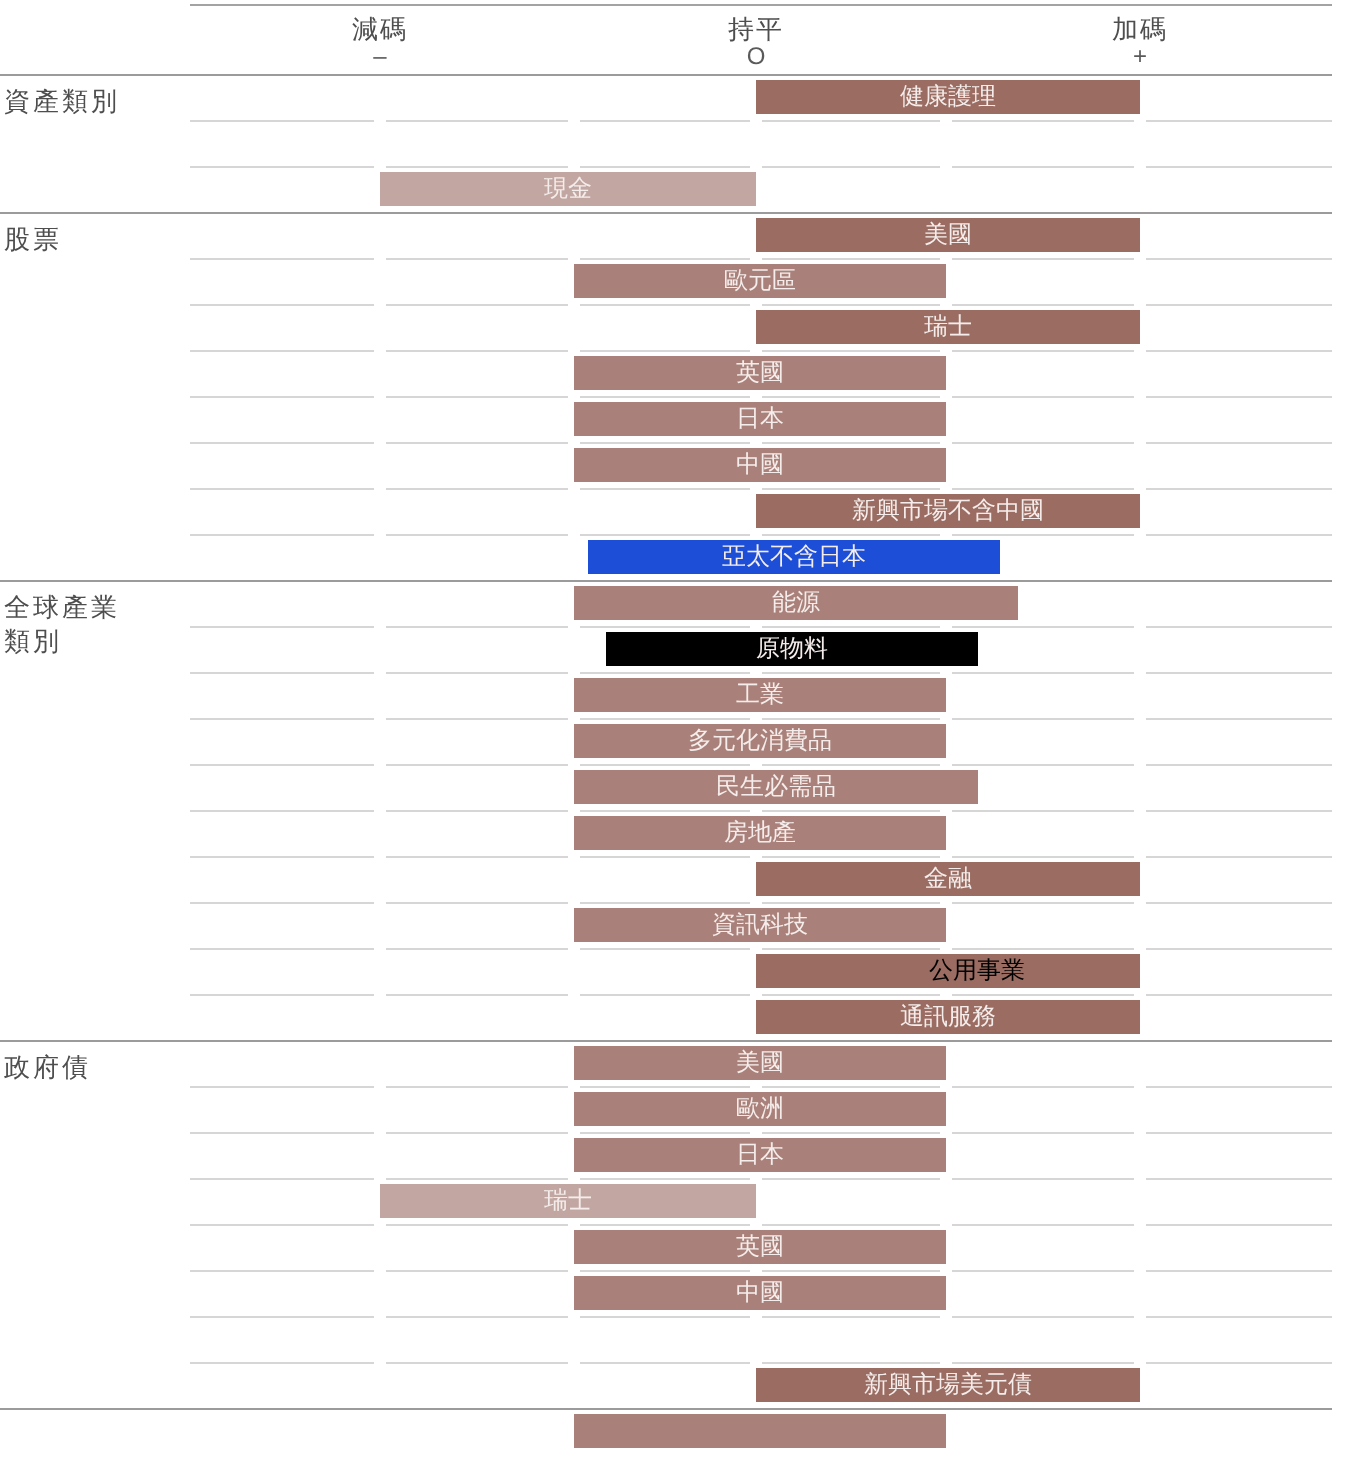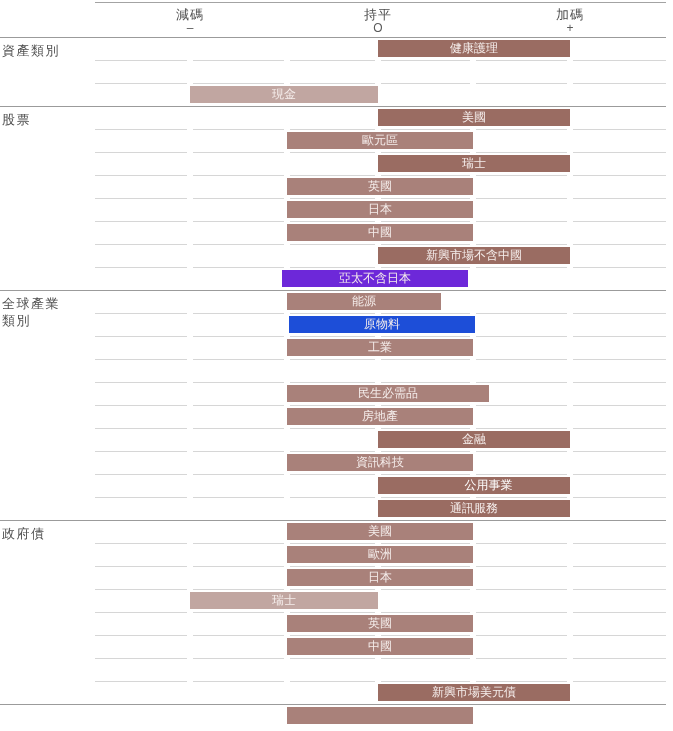--- a/index.html
+++ b/index.html
@@ -138,45 +138,45 @@
         <div class="gridseg" style="background: rgb(214, 214, 214); left: 193px; width: 91px;"></div>
         <div class="gridseg" style="background: rgb(214, 214, 214); left: 290px; width: 85px;"></div>
         <div class="gridseg" style="background: rgb(214, 214, 214); left: 381px; width: 89px;"></div>
         <div class="gridseg" style="background: rgb(214, 214, 214); left: 476px; width: 91px;"></div>
         <div class="gridseg" style="background: rgb(214, 214, 214); left: 573px; width: 93px;"></div>
         <div class="bar" style="left: 378px; width: 192px; background: rgb(154, 108, 98);">
           <span class="bar-label" style="color: rgb(245, 237, 235);">新興市場不含中國</span>
         </div>
       </div>
       <div class="row">
-        <div class="bar" style="left: 282px; width: 186px; background: #6d28d9;">
+        <div class="bar" style="left: 294px; width: 206px; background: #1d4ed8;">
           <span class="bar-label" style="color: rgb(245, 237, 235);">亞太不含日本</span>
         </div>
       </div>
       <div class="row">
         <div class="sep" style="background: rgb(155, 155, 155);"></div>
         <div class="section-label">全球產業<br>類別</div>
         <div class="gridseg" style="background: rgb(214, 214, 214); left: 95px; width: 92px;"></div>
         <div class="gridseg" style="background: rgb(214, 214, 214); left: 193px; width: 91px;"></div>
         <div class="gridseg" style="background: rgb(214, 214, 214); left: 290px; width: 85px;"></div>
         <div class="gridseg" style="background: rgb(214, 214, 214); left: 381px; width: 89px;"></div>
         <div class="gridseg" style="background: rgb(214, 214, 214); left: 476px; width: 91px;"></div>
         <div class="gridseg" style="background: rgb(214, 214, 214); left: 573px; width: 93px;"></div>
-        <div class="bar" style="left: 287px; width: 154px; background: rgb(169, 129, 122);">
+        <div class="bar" style="left: 287px; width: 222px; background: rgb(169, 129, 122);">
           <span class="bar-label" style="color: rgb(245, 237, 235);">能源</span>
         </div>
       </div>
       <div class="row">
         <div class="gridseg" style="background: rgb(214, 214, 214); left: 95px; width: 92px;"></div>
         <div class="gridseg" style="background: rgb(214, 214, 214); left: 193px; width: 91px;"></div>
         <div class="gridseg" style="background: rgb(214, 214, 214); left: 290px; width: 85px;"></div>
         <div class="gridseg" style="background: rgb(214, 214, 214); left: 381px; width: 89px;"></div>
         <div class="gridseg" style="background: rgb(214, 214, 214); left: 476px; width: 91px;"></div>
         <div class="gridseg" style="background: rgb(214, 214, 214); left: 573px; width: 93px;"></div>
-        <div class="bar" style="left: 289px; width: 186px; background: #1d4ed8;">
+        <div class="bar" style="left: 303px; width: 186px; background: #000000;">
           <span class="bar-label" style="color: rgb(245, 237, 235);">原物料</span>
         </div>
       </div>
       <div class="row">
         <div class="gridseg" style="background: rgb(214, 214, 214); left: 95px; width: 92px;"></div>
         <div class="gridseg" style="background: rgb(214, 214, 214); left: 193px; width: 91px;"></div>
         <div class="gridseg" style="background: rgb(214, 214, 214); left: 290px; width: 85px;"></div>
         <div class="gridseg" style="background: rgb(214, 214, 214); left: 381px; width: 89px;"></div>
         <div class="gridseg" style="background: rgb(214, 214, 214); left: 476px; width: 91px;"></div>
         <div class="gridseg" style="background: rgb(214, 214, 214); left: 573px; width: 93px;"></div>
@@ -184,20 +184,23 @@
           <span class="bar-label" style="color: rgb(245, 237, 235);">工業</span>
         </div>
       </div>
       <div class="row">
         <div class="gridseg" style="background: rgb(214, 214, 214); left: 95px; width: 92px;"></div>
         <div class="gridseg" style="background: rgb(214, 214, 214); left: 193px; width: 91px;"></div>
         <div class="gridseg" style="background: rgb(214, 214, 214); left: 290px; width: 85px;"></div>
         <div class="gridseg" style="background: rgb(214, 214, 214); left: 381px; width: 89px;"></div>
         <div class="gridseg" style="background: rgb(214, 214, 214); left: 476px; width: 91px;"></div>
         <div class="gridseg" style="background: rgb(214, 214, 214); left: 573px; width: 93px;"></div>
+        <div class="bar" style="left: 287px; width: 186px; background: rgb(169, 129, 122);">
+          <span class="bar-label" style="color: rgb(245, 237, 235);">多元化消費品</span>
+        </div>
       </div>
       <div class="row">
         <div class="gridseg" style="background: rgb(214, 214, 214); left: 95px; width: 92px;"></div>
         <div class="gridseg" style="background: rgb(214, 214, 214); left: 193px; width: 91px;"></div>
         <div class="gridseg" style="background: rgb(214, 214, 214); left: 290px; width: 85px;"></div>
         <div class="gridseg" style="background: rgb(214, 214, 214); left: 381px; width: 89px;"></div>
         <div class="gridseg" style="background: rgb(214, 214, 214); left: 476px; width: 91px;"></div>
         <div class="gridseg" style="background: rgb(214, 214, 214); left: 573px; width: 93px;"></div>
         <div class="bar" style="left: 287px; width: 202px; background: rgb(169, 129, 122);">
           <span class="bar-label" style="color: rgb(245, 237, 235);">民生必需品</span>
@@ -237,21 +240,21 @@
         </div>
       </div>
       <div class="row">
         <div class="gridseg" style="background: rgb(214, 214, 214); left: 95px; width: 92px;"></div>
         <div class="gridseg" style="background: rgb(214, 214, 214); left: 193px; width: 91px;"></div>
         <div class="gridseg" style="background: rgb(214, 214, 214); left: 290px; width: 85px;"></div>
         <div class="gridseg" style="background: rgb(214, 214, 214); left: 381px; width: 89px;"></div>
         <div class="gridseg" style="background: rgb(214, 214, 214); left: 476px; width: 91px;"></div>
         <div class="gridseg" style="background: rgb(214, 214, 214); left: 573px; width: 93px;"></div>
         <div class="bar" style="left: 378px; width: 192px; background: rgb(154, 108, 98);">
-          <span class="bar-label" style="color: #ffffff; margin-left: 29px;">公用事業</span>
+          <span class="bar-label" style="color: #000000; margin-left: 29px;">公用事業</span>
         </div>
       </div>
       <div class="row">
         <div class="bar" style="left: 378px; width: 192px; background: rgb(154, 108, 98);">
           <span class="bar-label" style="color: rgb(245, 237, 235);">通訊服務</span>
         </div>
       </div>
       <div class="row">
         <div class="sep" style="background: rgb(155, 155, 155);"></div>
         <div class="section-label">政府債</div>

